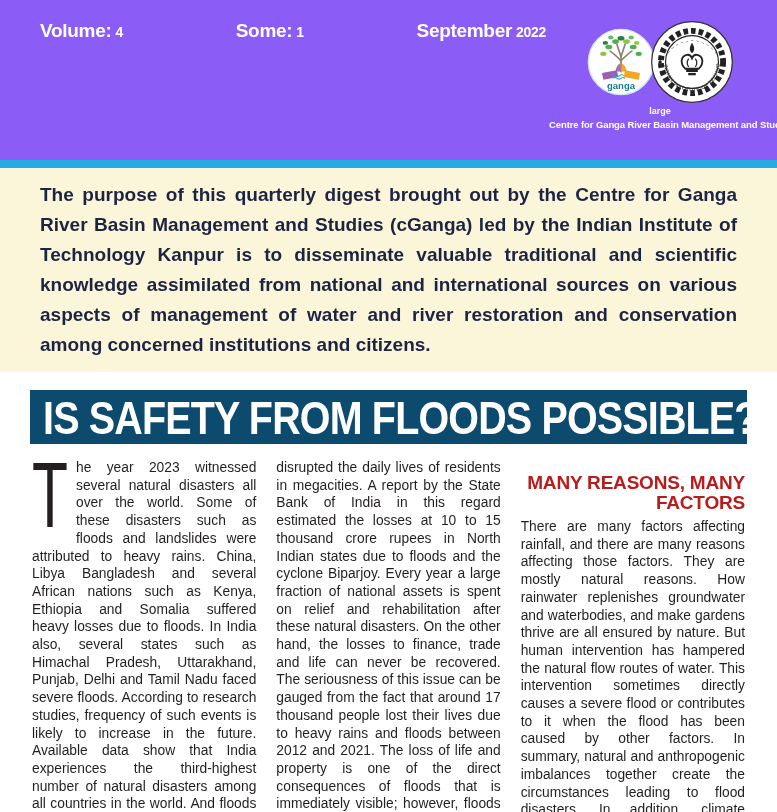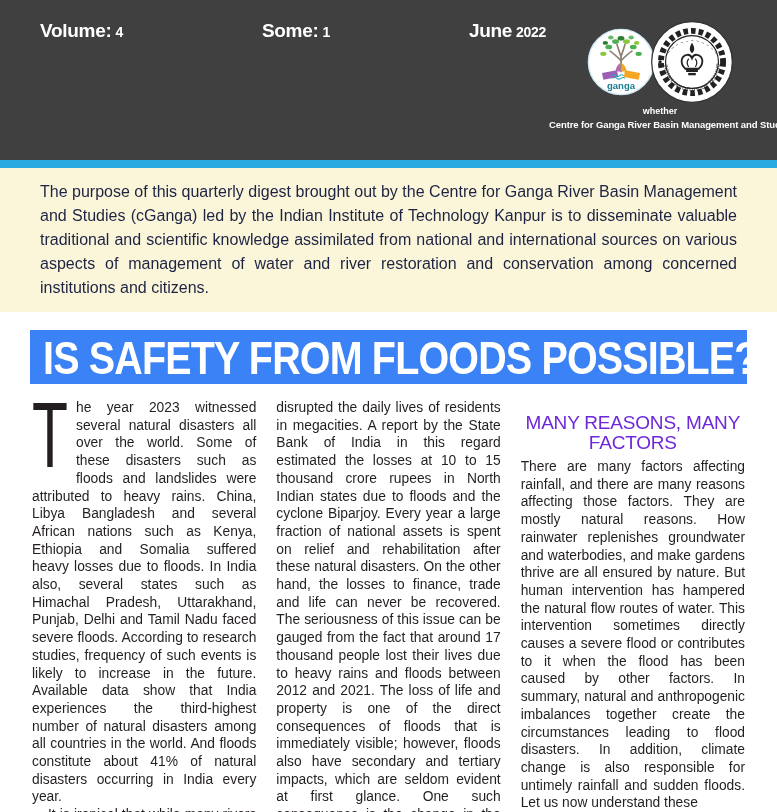--- a/index.html
+++ b/index.html
@@ -1,72 +1,72 @@
 <!DOCTYPE html>
 <html><head>
 <meta charset="utf-8">
 <style>
   html,body{margin:0;padding:0;background:#ffffff;}
   .page{position:relative;width:777px;height:812px;overflow:hidden;background:#ffffff;
         font-family:"Liberation Sans",sans-serif;}
 
   
-  .masthead{position:relative;height:160px;background:#404040;}
+  .masthead{position:relative;height:160px;background:#8b5cf6;}
   .meta{position:absolute;top:20px;left:40px;width:506px;display:flex;
         justify-content:space-between;color:#ffffff;font-weight:bold;}
   .meta-item{font-size:19px;letter-spacing:-0.3px;white-space:nowrap;}
   .meta-value{font-size:14px;margin-left:4px;}
   .nl-title{position:absolute;top:30px;left:34px;margin:0;color:#ffffff;
         font-size:94px;line-height:1.0;font-weight:bold;font-style:italic;
         letter-spacing:-5px;white-space:nowrap;}
   .logo-block{position:absolute;top:18px;right:6px;width:222px;text-align:center;color:#ffffff;}
   .logo-circles{display:flex;justify-content:center;align-items:center;height:88px;}
   .ganga-svg{width:68px;height:68px;}
   .iitk-svg{width:84px;height:84px;margin-left:-5px;}
   .org-short{font-size:9px;font-weight:bold;margin-top:0px;}
   .org-full{font-size:9.5px;font-weight:bold;white-space:nowrap;margin-top:3px;letter-spacing:-0.1px;}
 
   .cyan-strip{height:8px;background:#29ABE2;}
 
   
   .purpose{background:#FBF6DA;padding:12px 40px 12px 40px;}
-  .purpose p{margin:0;font-size:16px;line-height:24px;font-weight:normal;
+  .purpose p{margin:0;font-size:19px;line-height:30px;font-weight:bold;
         color:#1D2342;text-align:justify;}
 
   
-  .banner{margin:18px 30px 0 30px;background:#3b82f6;height:54px;display:flex;
+  .banner{margin:18px 30px 0 30px;background:#0c4a6e;height:54px;display:flex;
         align-items:center;padding-left:13px;overflow:hidden;}
   .banner h2{margin:0;color:#ffffff;font-size:47px;font-weight:bold;letter-spacing:-1px;
         white-space:nowrap;transform:scaleX(0.84);transform-origin:left center;}
 
   
   .columns{display:flex;gap:20px;padding:15px 32px 0 32px;}
   .col{flex:1;font-size:13.8px;line-height:17.7px;color:#231F20;text-align:justify;}
   .col p{margin:0;}
   .dropcap{float:left;width:44px;height:71px;font-size:92px;line-height:72px;
         font-weight:400;transform:scaleX(0.64);transform-origin:left top;color:#231F20;}
   .indent{text-indent:16px;}
-  .subhead{color:#6d28d9;font-size:19px;line-height:20px;font-weight:normal;
-        margin:14px 0 5px 0;letter-spacing:-0.2px;text-align:center;}
+  .subhead{color:#b91c1c;font-size:19px;line-height:20px;font-weight:bold;
+        margin:14px 0 5px 0;letter-spacing:-0.2px;text-align:right;}
 </style>
 </head>
 <body>
 
 <div class="page">
 
   <header class="masthead">
     <div class="meta">
       <span class="meta-item">
         <span>Volume:</span><span class="meta-value">4</span>
       </span>
       <span class="meta-item">
         <span>Some:</span><span class="meta-value">1</span>
       </span>
       <span class="meta-item">
-        <span>June</span><span class="meta-value">2022</span>
+        <span>September</span><span class="meta-value">2022</span>
       </span>
     </div>
 
 
     <div class="logo-block">
       <div class="logo-circles">
 
         <svg class="ganga-svg" viewBox="0 0 100 100">
           <circle cx="50" cy="50" r="48" fill="#ffffff" stroke="#cfe8f2" stroke-width="2"></circle>
           <g stroke="#8d8070" stroke-width="2.5" fill="none" stroke-linecap="round">
@@ -120,21 +120,21 @@
             <path id="iitk-arc-top" d="M20,46 A33,33 0 0 1 80,46"></path>
           </defs>
           <text font-size="6" fill="#222222" font-family="Liberation Sans, sans-serif" letter-spacing="0.5">
             <textPath href="#iitk-arc-bottom" startOffset="1%">INDIAN INSTITUTE OF TECHNOLOGY KANPUR</textPath>
           </text>
           <text font-size="6" fill="#222222" font-family="Liberation Sans, sans-serif" letter-spacing="2.5">
             <textPath href="#iitk-arc-top" startOffset="8%">~~~~~~~~~~~~</textPath>
           </text>
         </svg>
       </div>
-      <div class="org-short">whether</div>
+      <div class="org-short">large</div>
       <div class="org-full">Centre for Ganga River Basin Management and Studies</div>
     </div>
   </header>
 
   <div class="cyan-strip"></div>
 
   <section class="purpose">
     <p>The purpose of this quarterly digest brought out by the Centre for Ganga River Basin Management and Studies (cGanga) led by the Indian Institute of Technology Kanpur is to disseminate valuable traditional and scientific knowledge assimilated from national and international sources on various aspects of management of water and river restoration and conservation among concerned institutions and citizens.</p>
   </section>
 

